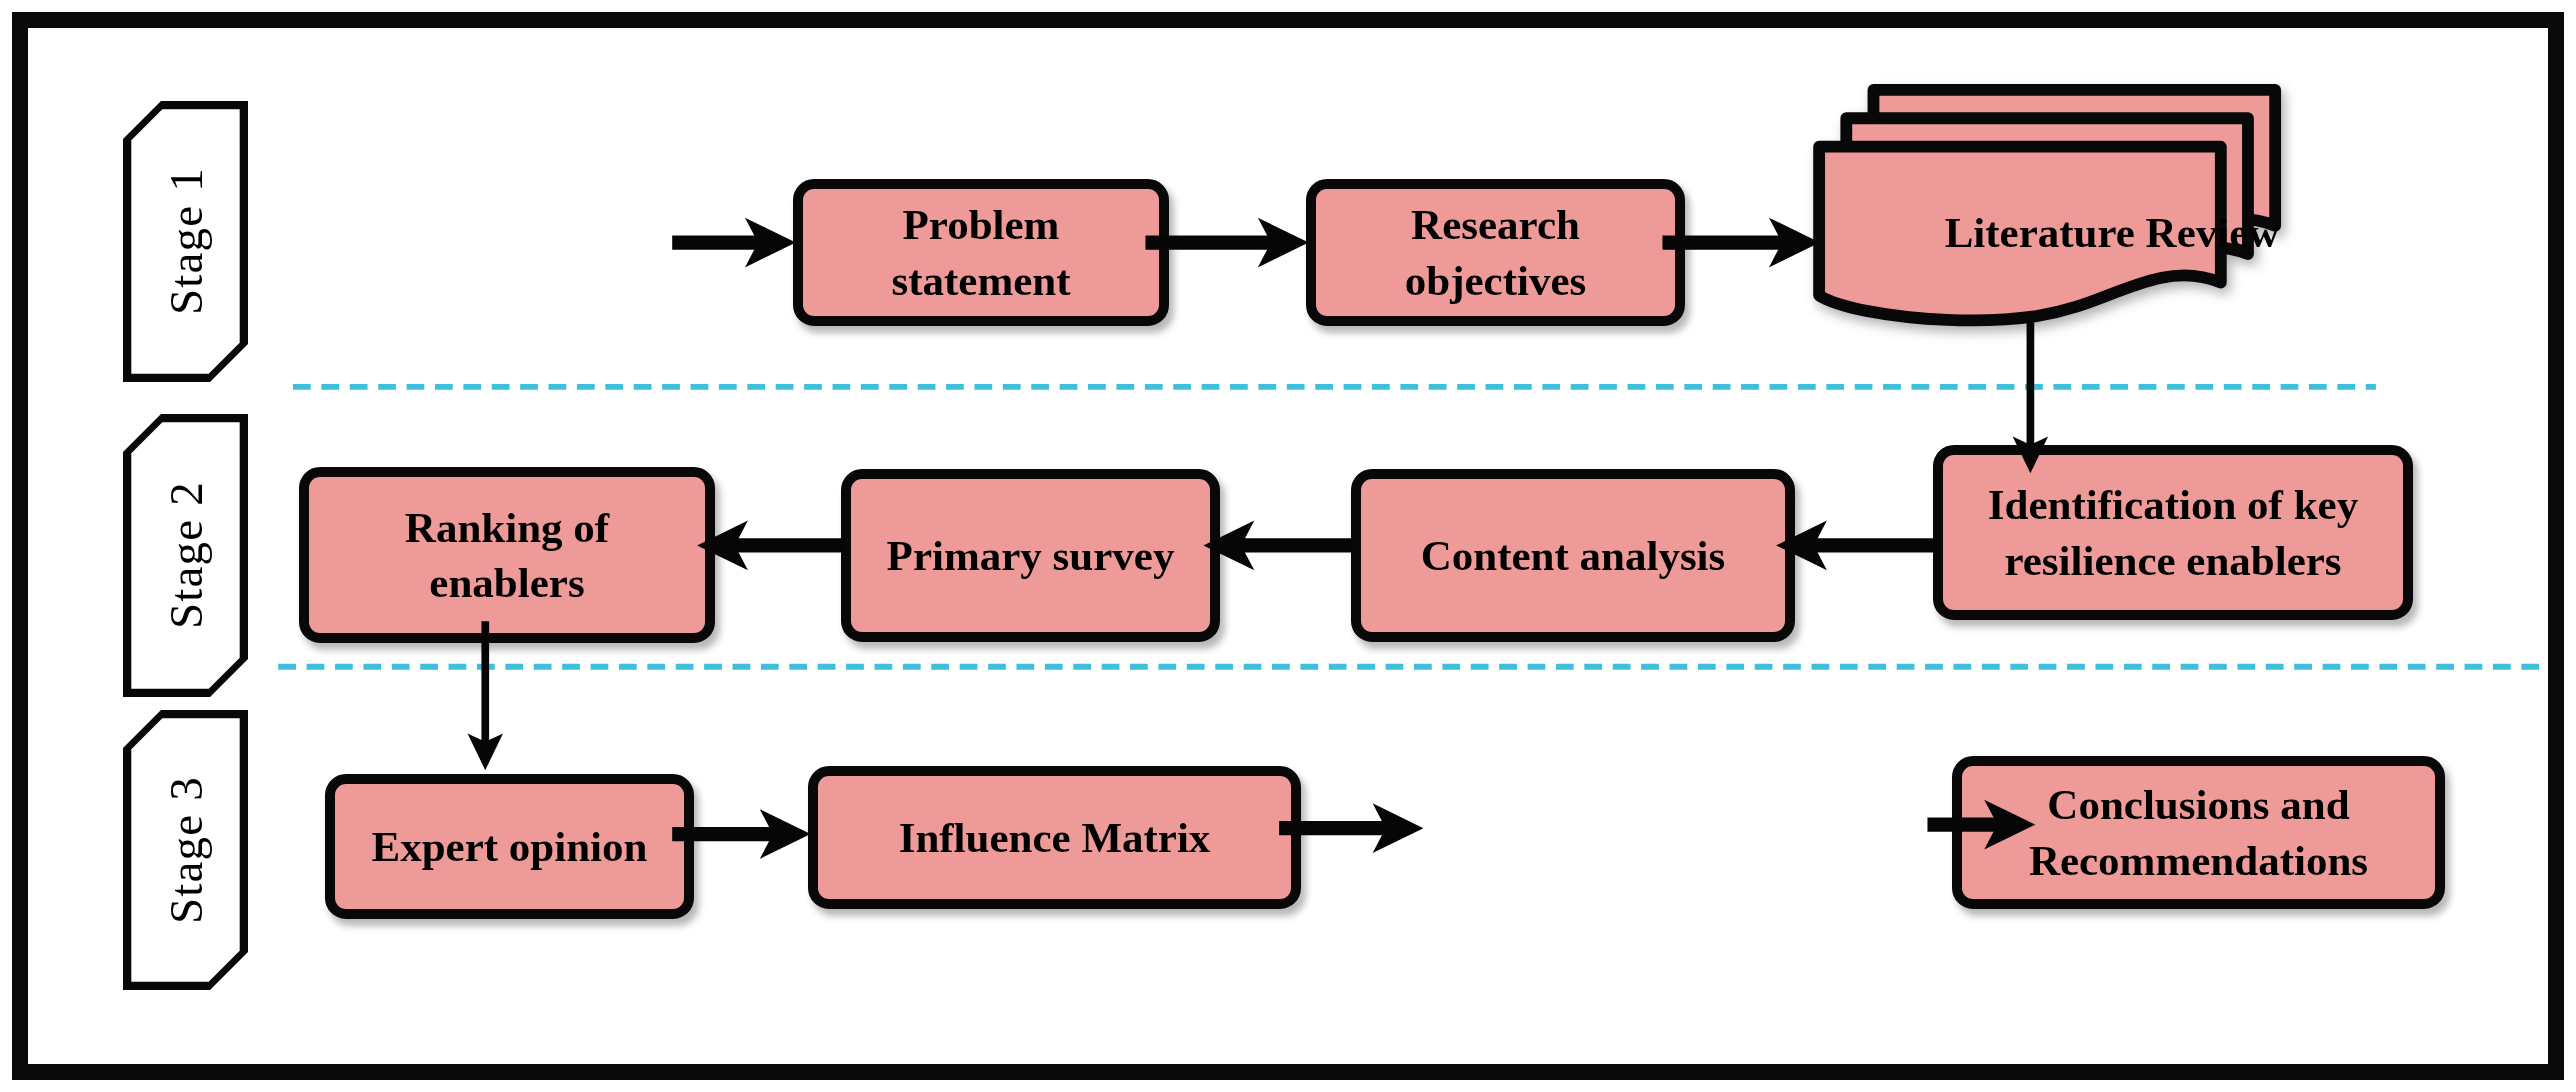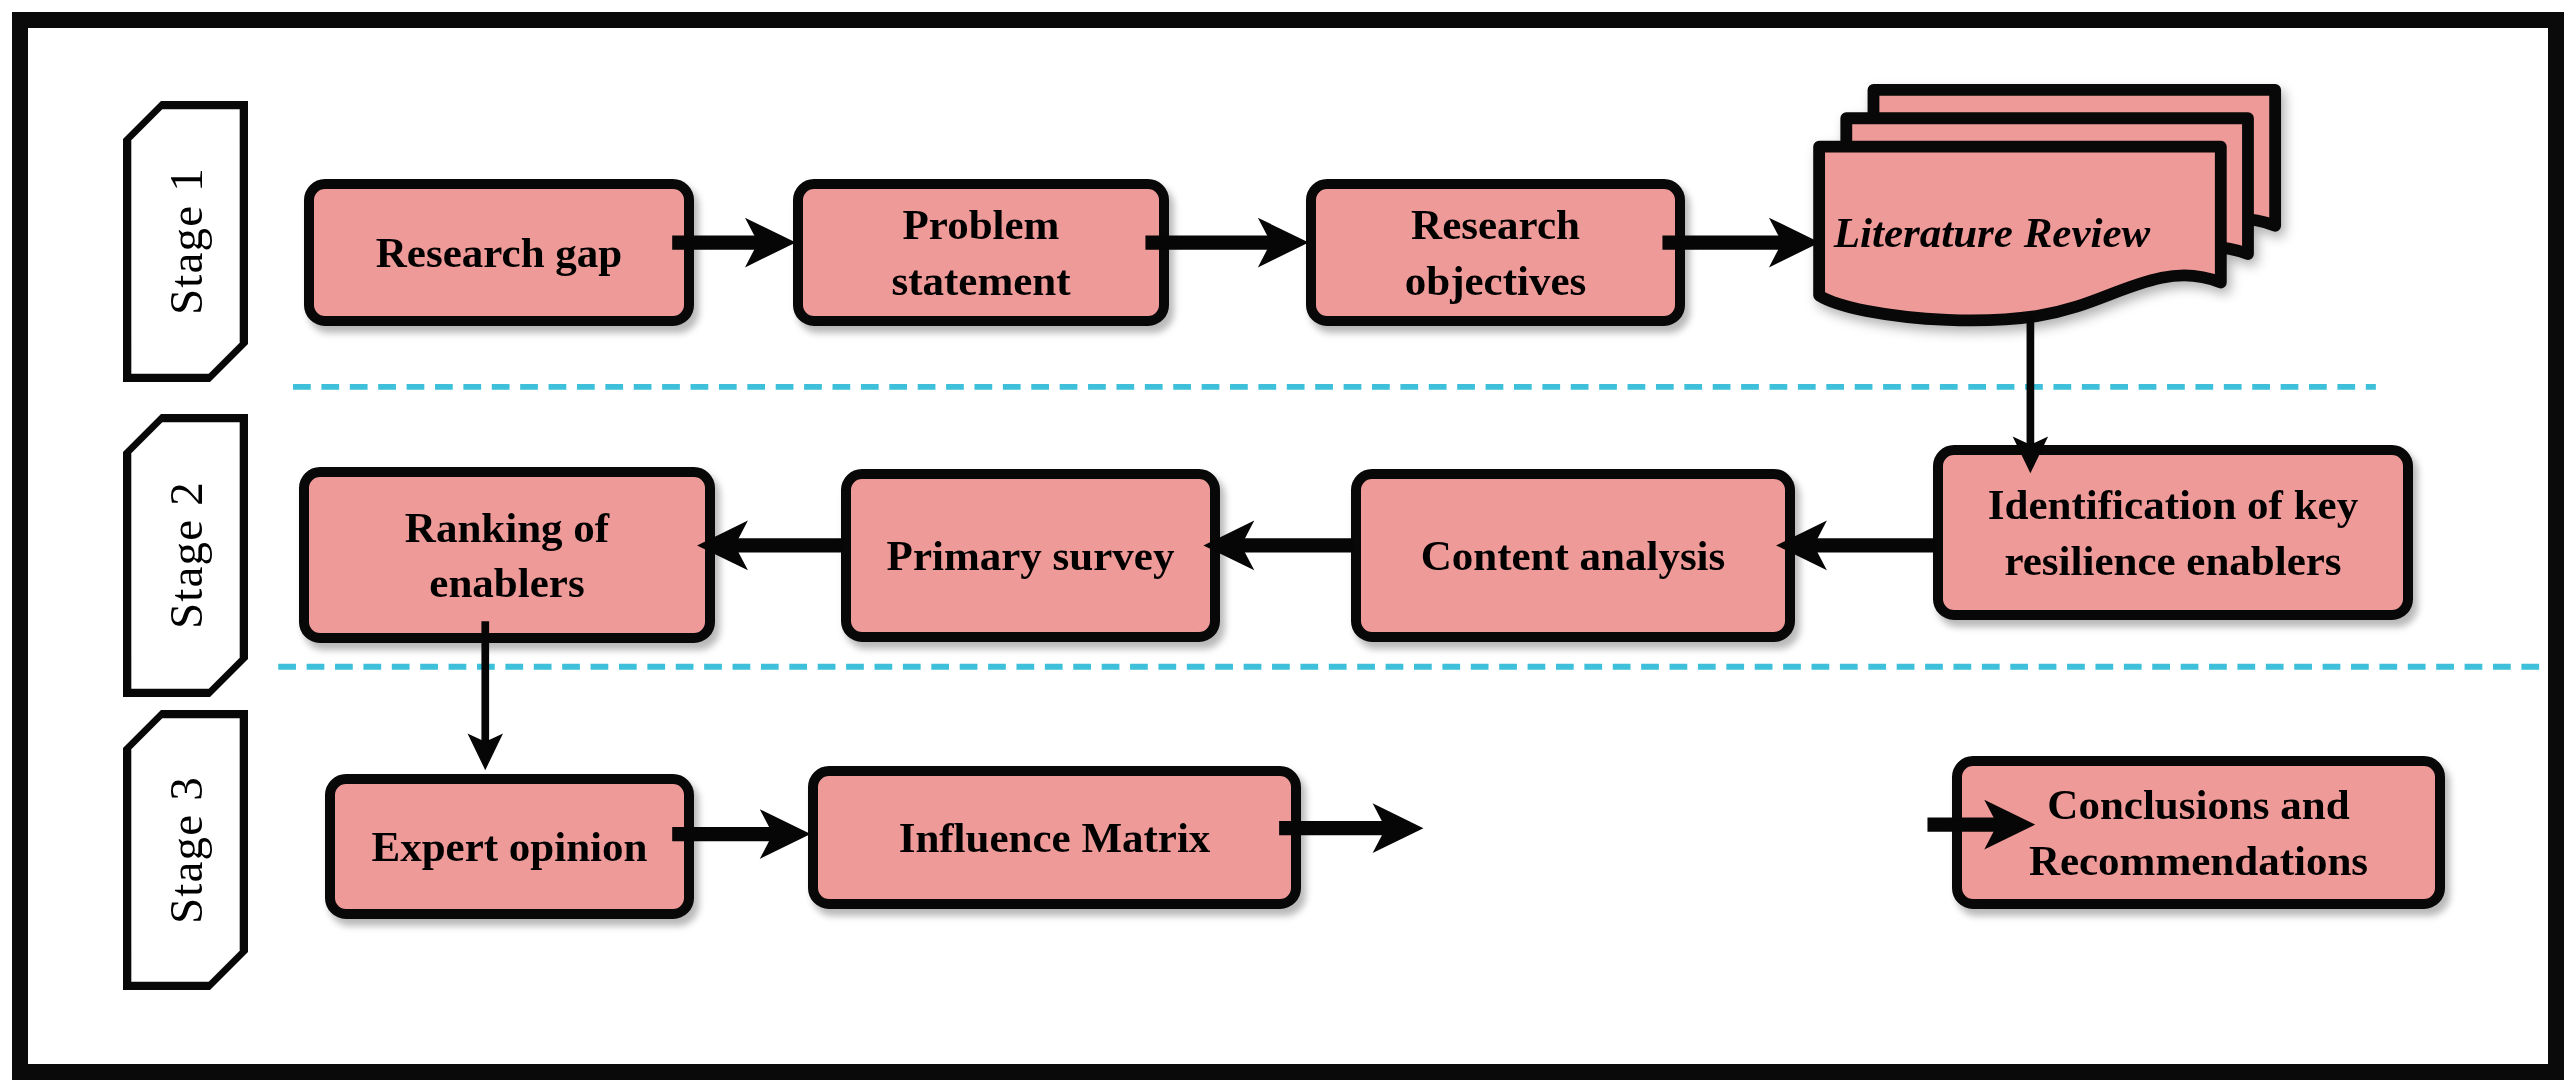--- a/index.html
+++ b/index.html
@@ -37,23 +37,23 @@
     writing-mode:vertical-rl;transform:rotate(180deg);
     font-size:47px;font-weight:400;letter-spacing:1.2px;color:#000;
   }
   
   .docstack{
     position:absolute;left:1813px;top:84px;
     filter:drop-shadow(4.7px 6px 6px rgba(0,0,0,.30));
   }
   .doc{fill:var(--node-fill,#ee9a98);}
   .doc-label{
-    position:absolute;left:1797px;top:177px;width:390px;height:112px;
+    position:absolute;left:1917px;top:177px;width:390px;height:112px;
     display:flex;align-items:center;justify-content:center;text-align:center;
-    font-weight:700;font-size:43px;line-height:1.28;white-space:pre-line;font-style:italic;
+    font-weight:700;font-size:43px;line-height:1.28;white-space:pre-line;
   }
   
   .overlay{position:absolute;left:0;top:0;pointer-events:none;}
   .divider{stroke:var(--divider,#3ec0da);stroke-width:10;stroke-dasharray:30 18;fill:none;}
   .shaft{stroke:#060606;stroke-width:24;fill:none;}
   .vshaft{stroke:#060606;stroke-width:13;fill:none;}
   .head{fill:#060606;stroke:none;}
 </style>
 </head>
 <body>
@@ -71,23 +71,20 @@
     <div class="stage-inner">
       <span class="stage-text">Stage 2</span>
     </div>
   </div>
   <div class="stage" style="top:710px;height:280px">
     <div class="stage-inner">
       <span class="stage-text">Stage 3</span>
     </div>
   </div>
 
-  <div class="node" style="left:304px;top:179px;width:370px;height:127px">
-    <span>Research gap</span>
-  </div>
   <div class="node" style="left:793px;top:179px;width:356px;height:127px">
     <span>Problem
 statement</span>
   </div>
   <div class="node" style="left:1306px;top:179px;width:359px;height:127px">
     <span>Research
 objectives</span>
   </div>
 
   <svg class="docstack" width="473" height="254" viewBox="0 0 800 430">

